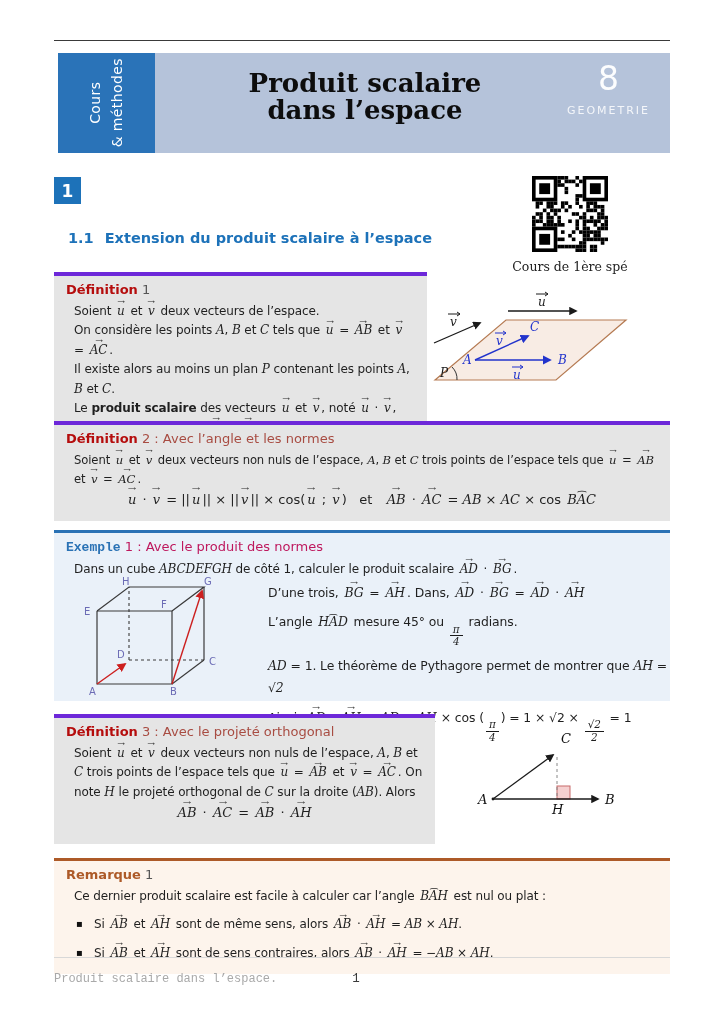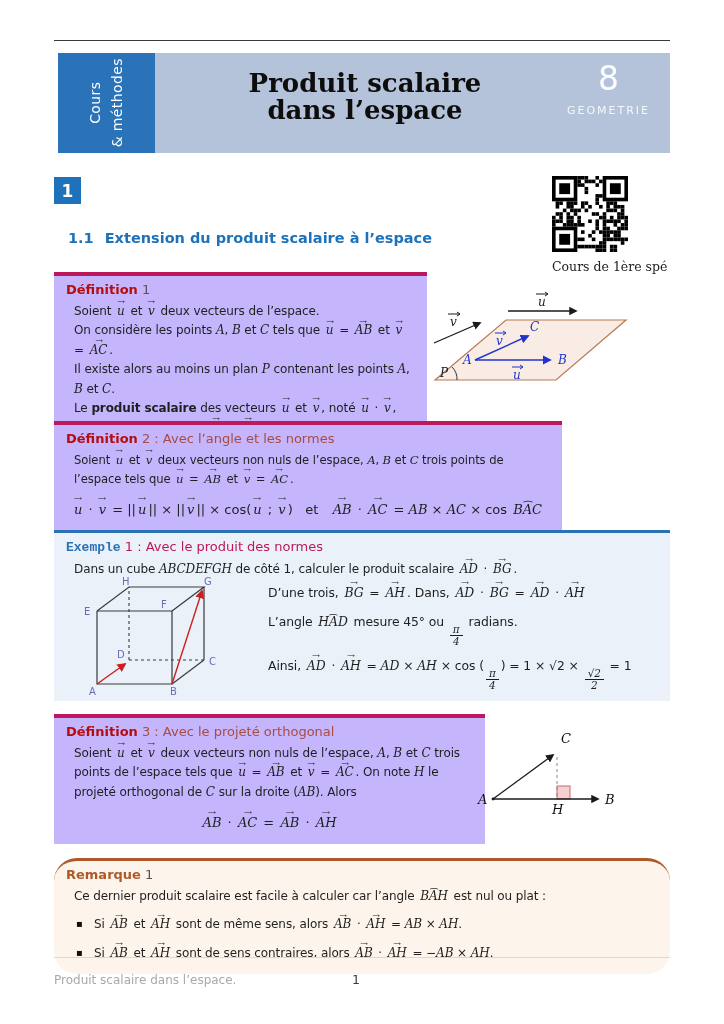--- a/index.html
+++ b/index.html
@@ -23,37 +23,37 @@
   .banner-cat{margin-top:7px;font-size:11px;letter-spacing:2px;color:rgba(255,255,255,.85);}
 
   
   .sec{position:absolute;left:54px;top:177px;display:flex;align-items:center;gap:14px;}
   .sec-badge{width:27px;height:27px;background:#1d72b9;color:#fff;font-weight:bold;font-size:17px;
              display:flex;align-items:center;justify-content:center;}
   .sec-title{color:#1d72b9;font-weight:bold;font-size:19.5px;letter-spacing:.2px;}
   .subsec{position:absolute;left:68px;top:230px;display:flex;gap:11px;color:#1d72b9;font-weight:bold;font-size:14.5px;}
 
   
-  .qrwrap{position:absolute;left:552px;top:176px;width:140px;display:flex;flex-direction:column;align-items:flex-start;}
+  .qrwrap{position:absolute;left:500px;top:176px;width:140px;display:flex;flex-direction:column;align-items:center;}
   .qrwrap svg{width:76px;height:76px;}
   .qr-cap{margin-top:7px;font-family:"DejaVu Serif",serif;font-size:12.5px;color:#222;}
 
   
   .pbox{position:absolute;box-sizing:border-box;padding:6px 12px 10px 12px;}
-  .box-def{background:#c4b5fd;border-top:4px solid #be185d;}
+  .box-def{background:#e5e5e5;border-top:4px solid #6d28d9;}
   .box-ex {background:#eaf1f9;border-top:3px solid #2a72b5;}
   .box-rem{background:#fdf4ec;border-top:3px solid #ad5a28;}
   .btitle{font-size:13px;margin-bottom:5px;}
   .btitle .lab{font-weight:bold;}
   .lab-red{color:#b50d0d;} .sub-red{color:#a84c42;}
   .lab-blue{color:#2a72b5;font-family:Liberation Mono, monospace;} .sub-blue{color:#be185d;}
   .lab-brown{color:#ad5a28;} .sub-gray{color:#555;}
 
   .line{padding-left:8px;font-size:12px;line-height:1.62;letter-spacing:-.1px;}
-  .formula{text-align:center;font-size:13px;margin-top:10px;line-height:1.7;}
+  .formula{text-align:center;font-size:13px;line-height:1.7;}
 
   
   .rt{} 
   .rb{font-weight:bold;}
   .rm{font-family:"DejaVu Serif",serif;font-style:italic;}
   .rv{font-family:"DejaVu Serif",serif;font-style:italic;position:relative;display:inline-block;margin:0 2px;}
   .rv::before{content:"\2192";position:absolute;left:50%;top:-0.70em;transform:translateX(-50%) scaleX(1.35);
               font-size:0.58em;font-style:normal;}
   .rh{font-family:"DejaVu Serif",serif;font-style:italic;position:relative;display:inline-block;margin:0 2px;}
   .rh::before{content:"\2322";position:absolute;left:50%;top:-0.62em;transform:translateX(-50%) scaleX(1.7);
@@ -73,21 +73,21 @@
 
   
   .diag{position:absolute;}
   .plabel{font-family:"DejaVu Serif",serif;font-style:italic;font-size:12px;fill:#2233cc;}
   .klabel{font-family:"DejaVu Serif",serif;font-style:italic;font-size:12px;fill:#1a1a1a;}
   .dlabel{font-family:"DejaVu Sans",sans-serif;font-size:10px;fill:#6b6bb5;}
   .slabel{font-family:"DejaVu Serif",serif;font-style:italic;font-size:13px;fill:#111;}
 
   
   .ftr-rule{position:absolute;left:54px;right:54px;top:957px;border-top:1px solid #d8d8d8;}
-  .ftr{position:absolute;left:54px;right:54px;top:972px;display:flex;align-items:baseline;}
+  .ftr{position:absolute;left:54px;right:54px;top:972px;display:flex;align-items:baseline;font-family:Liberation Mono, monospace;}
   .ftr-left{flex:1;color:#a9a9a9;font-size:12px;}
   .ftr-page{flex:0;color:#3a3a3a;font-size:12.5px;transform:translateX(-6px);}
   .ftr-sp{flex:1;}
 </style>
 </head>
 <body>
 
 <div id="page">
 
   <div class="hdr-rule"></div>
@@ -307,21 +307,21 @@
     <text class="plabel" x="35" y="78">A</text>
     <text class="plabel" x="130" y="78">B</text>
     <text class="plabel" x="102" y="45">C</text>
     <path d="M 67 47 H 78 M 75 45 L 78 47 L 75 49" stroke="#2233cc" stroke-width="1" fill="none"></path>
     <text class="plabel" x="68" y="59">v</text>
     <path d="M 84 81 H 95 M 92 79 L 95 81 L 92 83" stroke="#2233cc" stroke-width="1" fill="none"></path>
     <text class="plabel" x="85" y="93">u</text>
     <text class="klabel" x="12" y="91" font-size="11">P</text>
   </svg>
 
-  <div class="pbox box-def" style="left:54px;top:421px;width:508px;min-height:94px;">
+  <div class="pbox box-def" style="left:54px;top:421px;width:616px;min-height:94px;">
     <div class="btitle">
       <span class="lab lab-red">Définition</span>
       <span class="sub-red">2 : Avec l’angle et les normes</span>
     </div>
     <div class="line" style="font-size:11.6px;"><span class="rt">Soient </span><span class="rv">u</span><span class="rt"> et </span><span class="rv">v</span><span class="rt"> deux vecteurs non nuls de l’espace, </span><span class="rm">A</span><span class="rt">, </span><span class="rm">B</span><span class="rt"> et </span><span class="rm">C</span><span class="rt"> trois points de l’espace tels que </span><span class="rv">u</span><span class="rt"> = </span><span class="rv">AB</span><span class="rt"> et </span><span class="rv">v</span><span class="rt"> = </span><span class="rv">AC</span><span class="rt">.</span></div>
     <div class="formula"><span class="rv">u</span><span class="rt"> · </span><span class="rv">v</span><span class="rt"> = ||</span><span class="rv">u</span><span class="rt">|| × ||</span><span class="rv">v</span><span class="rt">|| × cos(</span><span class="rv">u</span><span class="rt"> ; </span><span class="rv">v</span><span class="rt">)&nbsp;&nbsp;&nbsp;et&nbsp;&nbsp;&nbsp;</span><span class="rv">AB</span><span class="rt"> · </span><span class="rv">AC</span><span class="rt"> = </span><span class="rm">AB</span><span class="rt"> × </span><span class="rm">AC</span><span class="rt"> × cos </span><span class="rh">BAC</span></div>
   </div>
 
   <div class="pbox box-ex" style="left:54px;top:530px;width:616px;min-height:171px;">
     <div class="btitle">
@@ -358,30 +358,31 @@
     <text class="dlabel" x="132" y="9">G</text>
     <text class="dlabel" x="50" y="9">H</text>
   </svg>
 
   <div class="exmath">
     <div class="mline"><span class="rt">D’une trois, </span><span class="rv">BG</span><span class="rt"> = </span><span class="rv">AH</span><span class="rt">. Dans, </span><span class="rv">AD</span><span class="rt"> · </span><span class="rv">BG</span><span class="rt"> = </span><span class="rv">AD</span><span class="rt"> · </span><span class="rv">AH</span></div>
     <div class="mline"><span class="rt">L’angle </span><span class="rh">HAD</span><span class="rt"> mesure 45° ou </span><span class="frac">
           <span class="fn">π</span>
           <span class="fd">4</span>
         </span><span class="rt"> radians.</span></div>
+    <div class="mline"><span class="rm">AD</span><span class="rt"> = 1. Le théorème de Pythagore permet de montrer que </span><span class="rm">AH</span><span class="rt"> = </span><span class="rm">√2</span></div>
     <div class="mline"><span class="rt">Ainsi, </span><span class="rv">AD</span><span class="rt"> · </span><span class="rv">AH</span><span class="rt"> = </span><span class="rm">AD</span><span class="rt"> × </span><span class="rm">AH</span><span class="rt"> × cos (</span><span class="frac">
           <span class="fn">π</span>
           <span class="fd">4</span>
         </span><span class="rt">) = 1 × √2 × </span><span class="frac">
           <span class="fn">√2</span>
           <span class="fd">2</span>
         </span><span class="rt"> = 1</span></div>
   </div>
 
-  <div class="pbox box-def" style="left:54px;top:714px;width:431px;min-height:130px;">
+  <div class="pbox box-def" style="left:54px;top:714px;width:381px;min-height:130px;">
     <div class="btitle">
       <span class="lab lab-red">Définition</span>
       <span class="sub-red">3 : Avec le projeté orthogonal</span>
     </div>
     <div class="line"><span class="rt">Soient </span><span class="rv">u</span><span class="rt"> et </span><span class="rv">v</span><span class="rt"> deux vecteurs non nuls de l’espace, </span><span class="rm">A</span><span class="rt">, </span><span class="rm">B</span><span class="rt"> et </span><span class="rm">C</span><span class="rt"> trois points de l’espace tels que </span><span class="rv">u</span><span class="rt"> = </span><span class="rv">AB</span><span class="rt"> et </span><span class="rv">v</span><span class="rt"> = </span><span class="rv">AC</span><span class="rt">. On note </span><span class="rm">H</span><span class="rt"> le projeté orthogonal de </span><span class="rm">C</span><span class="rt"> sur la droite (</span><span class="rm">AB</span><span class="rt">). Alors</span></div>
     <div class="formula"><span class="rv">AB</span><span class="rt"> · </span><span class="rv">AC</span><span class="rt"> = </span><span class="rv">AB</span><span class="rt"> · </span><span class="rv">AH</span></div>
   </div>
 
   <svg class="diag" style="left:462px;top:726px;" width="190" height="92" viewBox="0 0 190 92">
     <defs>
@@ -393,21 +394,21 @@
     <line x1="31" y1="73" x2="136" y2="73" stroke="#1a1a1a" stroke-width="1.3" marker-end="url(#mp)"></line>
     <line x1="31" y1="73" x2="91" y2="29" stroke="#1a1a1a" stroke-width="1.3" marker-end="url(#mp)"></line>
     <line x1="95" y1="31" x2="95" y2="73" stroke="#888" stroke-width="1" stroke-dasharray="3,3"></line>
     <circle cx="31" cy="73" r="1.4" fill="#1a1a1a"></circle>
     <text class="slabel" x="16" y="78">A</text>
     <text class="slabel" x="143" y="78">B</text>
     <text class="slabel" x="99" y="17">C</text>
     <text class="slabel" x="90" y="88">H</text>
   </svg>
 
-  <div class="pbox box-rem" style="left:54px;top:858px;width:616px;min-height:97px;border-radius:23px;">
+  <div class="pbox box-rem" style="left:54px;top:858px;width:616px;min-height:97px;">
     <div class="btitle">
       <span class="lab lab-brown">Remarque</span>
       <span class="sub-gray">1</span>
     </div>
     <div class="line"><span class="rt">Ce dernier produit scalaire est facile à calculer car l’angle </span><span class="rh">BAH</span><span class="rt"> est nul ou plat :</span></div>
     <div class="bullet"><span class="rt">Si </span><span class="rv">AB</span><span class="rt"> et </span><span class="rv">AH</span><span class="rt"> sont de même sens, alors </span><span class="rv">AB</span><span class="rt"> · </span><span class="rv">AH</span><span class="rt"> = </span><span class="rm">AB</span><span class="rt"> × </span><span class="rm">AH</span><span class="rt">.</span></div>
     <div class="bullet"><span class="rt">Si </span><span class="rv">AB</span><span class="rt"> et </span><span class="rv">AH</span><span class="rt"> sont de sens contraires, alors </span><span class="rv">AB</span><span class="rt"> · </span><span class="rv">AH</span><span class="rt"> = −</span><span class="rm">AB</span><span class="rt"> × </span><span class="rm">AH</span><span class="rt">.</span></div>
   </div>
 
   <div class="ftr-rule"></div>

